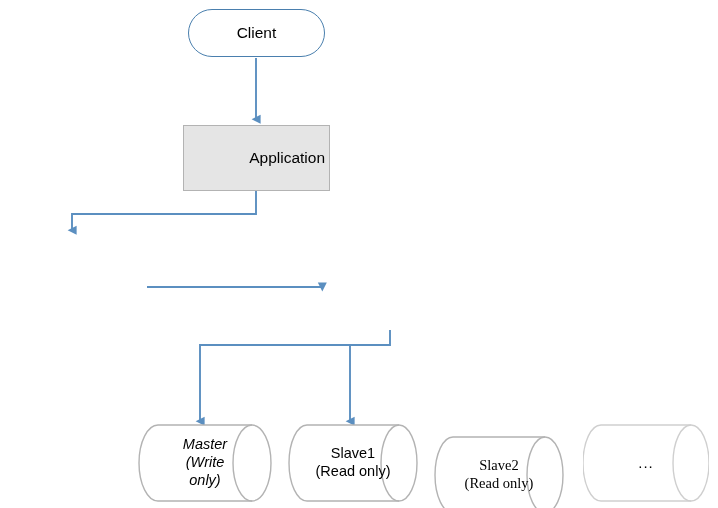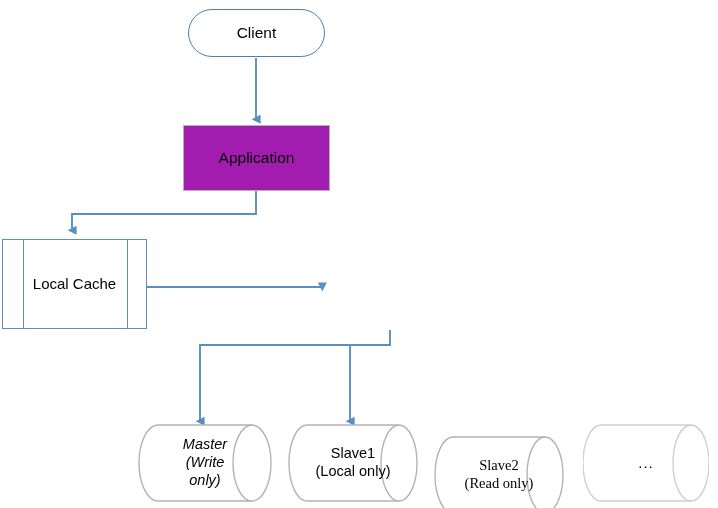--- a/index.html
+++ b/index.html
@@ -47,21 +47,22 @@
   
   .shape-stadium {
     border: 1.6px solid #4a7fae;
     border-radius: 999px;
     background: #ffffff;
   }
 
   
   .shape-rect {
     border: 1.4px solid #b3b3b3;
-    background: #a21caf;
+    background: #e5e5e5;
+    justify-content: flex-end;
   }
 
   
   .shape-process {
     border: 1.8px solid #5b8fc0;
     background: #ffffff;
   }
   .shape-process .bar {
     position: absolute;
     top: 0;
@@ -122,44 +123,39 @@
   </svg>
 
   <div class="node shape-stadium t-client" style="left:188px; top:9px; width:137px; height:48px;">
     <span class="nlabel">Client</span>
   </div>
 
   <div class="node shape-rect t-app" style="left:183px; top:125px; width:147px; height:66px;">
     <span class="nlabel">Application</span>
   </div>
 
-  <div class="node shape-process t-cache" style="left:2px; top:239px; width:145px; height:90px;">
-    <span class="bar left"></span>
-    <span class="bar right"></span>
-    <span class="nlabel">Local Cache</span>
-  </div>
 
 
   <div class="node shape-cyl t-db" style="left:138px; top:424px; width:134px; height:78px;font-style:italic;">
     <svg class="cylsvg" viewBox="0 0 134 78" preserveAspectRatio="none">
       <path d="M20,1 L114,1 A19,38 0 0 1 114,77 L20,77 A19,38 0 0 1 20,1 Z" fill="#ffffff" stroke="#b3b3b3" stroke-width="1.4"></path>
       <path d="M114,1 A19,38 0 0 0 114,77" fill="none" stroke="#b3b3b3" stroke-width="1.4"></path>
     </svg>
     <span class="nlabel">Master
 (Write
 only)</span>
   </div>
 
   <div class="node shape-cyl t-db" style="left:288px; top:424px; width:130px; height:78px;">
     <svg class="cylsvg" viewBox="0 0 130 78" preserveAspectRatio="none">
       <path d="M19,1 L111,1 A18,38 0 0 1 111,77 L19,77 A18,38 0 0 1 19,1 Z" fill="#ffffff" stroke="#b3b3b3" stroke-width="1.4"></path>
       <path d="M111,1 A18,38 0 0 0 111,77" fill="none" stroke="#b3b3b3" stroke-width="1.4"></path>
     </svg>
     <span class="nlabel">Slave1
-(Local only)</span>
+(Read only)</span>
   </div>
 
   <div class="node shape-cyl t-db" style="left:434px; top:436px; width:130px; height:78px;font-family:Liberation Serif, serif;">
     <svg class="cylsvg" viewBox="0 0 130 78" preserveAspectRatio="none">
       <path d="M19,1 L111,1 A18,38 0 0 1 111,77 L19,77 A18,38 0 0 1 19,1 Z" fill="#ffffff" stroke="#b3b3b3" stroke-width="1.4"></path>
       <path d="M111,1 A18,38 0 0 0 111,77" fill="none" stroke="#b3b3b3" stroke-width="1.4"></path>
     </svg>
     <span class="nlabel">Slave2
 (Read only)</span>
   </div>

